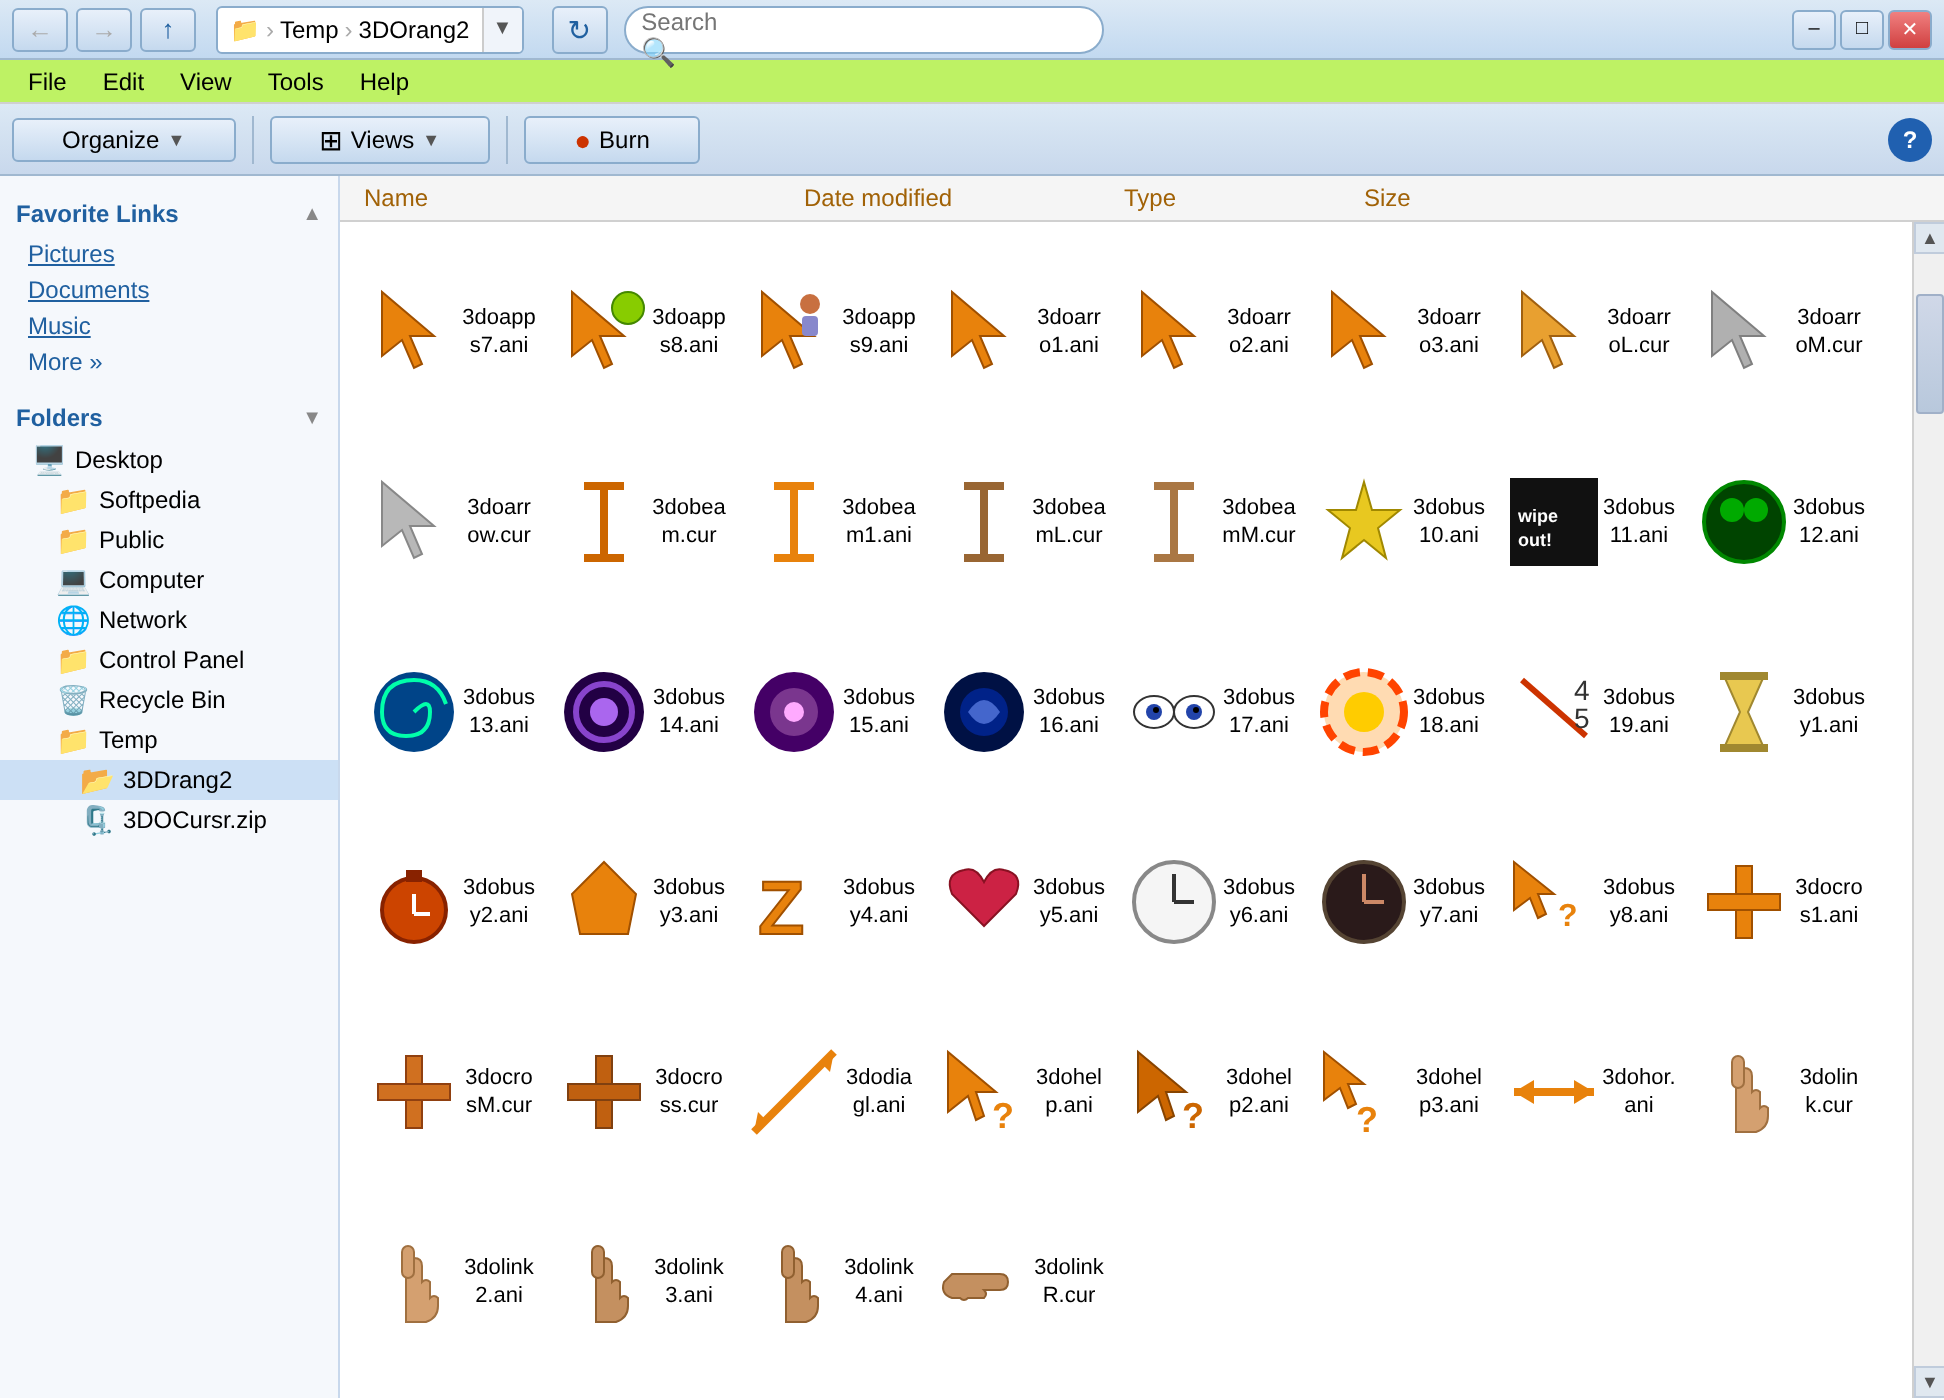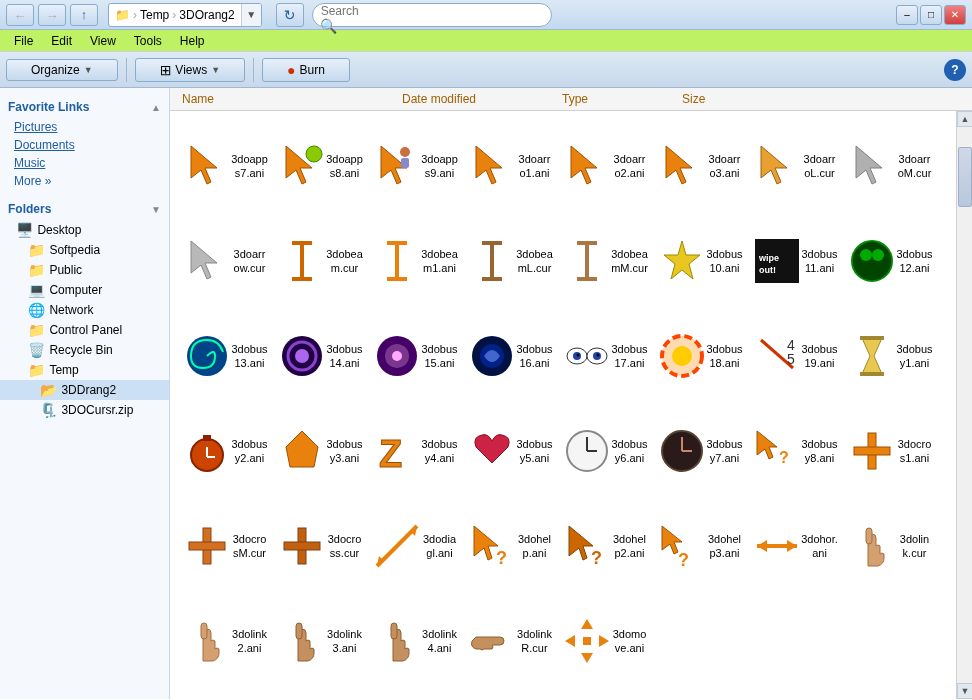--- a/index.html
+++ b/index.html
@@ -699,32 +699,20 @@
                 <div class="file-name">3dolink4.ani</div>
               </div>
               <div class="file-item">
                 <div class="file-icon">
                   <svg width="48" height="48" viewBox="0 0 48 48">
                     <path d="M8,20 L32,20 Q36,20 36,24 Q36,28 32,28 L24,28 Q26,30 24,32 L16,32 Q14,34 12,32 L8,32 Q2,30 4,24 Z" fill="#c49060" stroke="#906030" stroke-width="1"></path>
                   </svg>
                 </div>
                 <div class="file-name">3dolinkR.cur</div>
               </div>
-              <div class="file-item">
-                <div class="file-icon">
-                  <svg width="48" height="48" viewBox="0 0 48 48">
-                    <polygon points="24,2 30,12 18,12" fill="#e8820c"></polygon>
-                    <polygon points="24,46 30,36 18,36" fill="#e8820c"></polygon>
-                    <polygon points="2,24 12,18 12,30" fill="#e8820c"></polygon>
-                    <polygon points="46,24 36,18 36,30" fill="#e8820c"></polygon>
-                    <rect x="20" y="20" width="8" height="8" fill="#e8820c"></rect>
-                  </svg>
-                </div>
-                <div class="file-name">3domove.ani</div>
-              </div>
               <div class="file-item"></div>
               <div class="file-item"></div>
               <div class="file-item"></div>
               <div class="file-item"></div>
               <div class="file-item"></div>
               <div class="file-item"></div>
               <div class="file-item"></div>
               <div class="file-item"></div>
             </div>
         </div>

